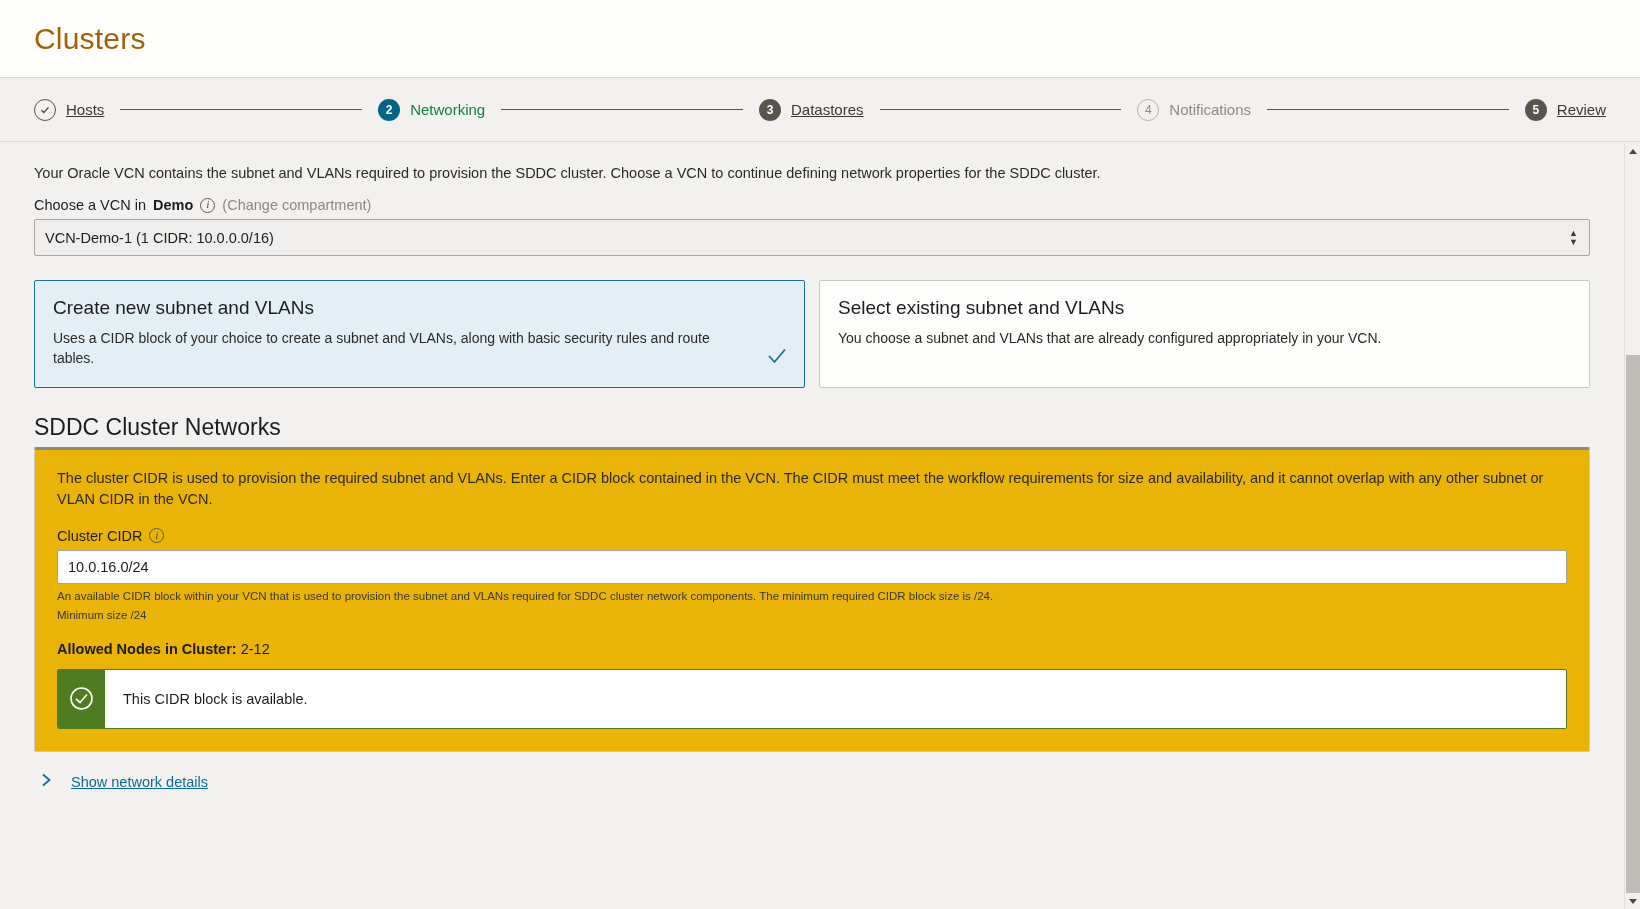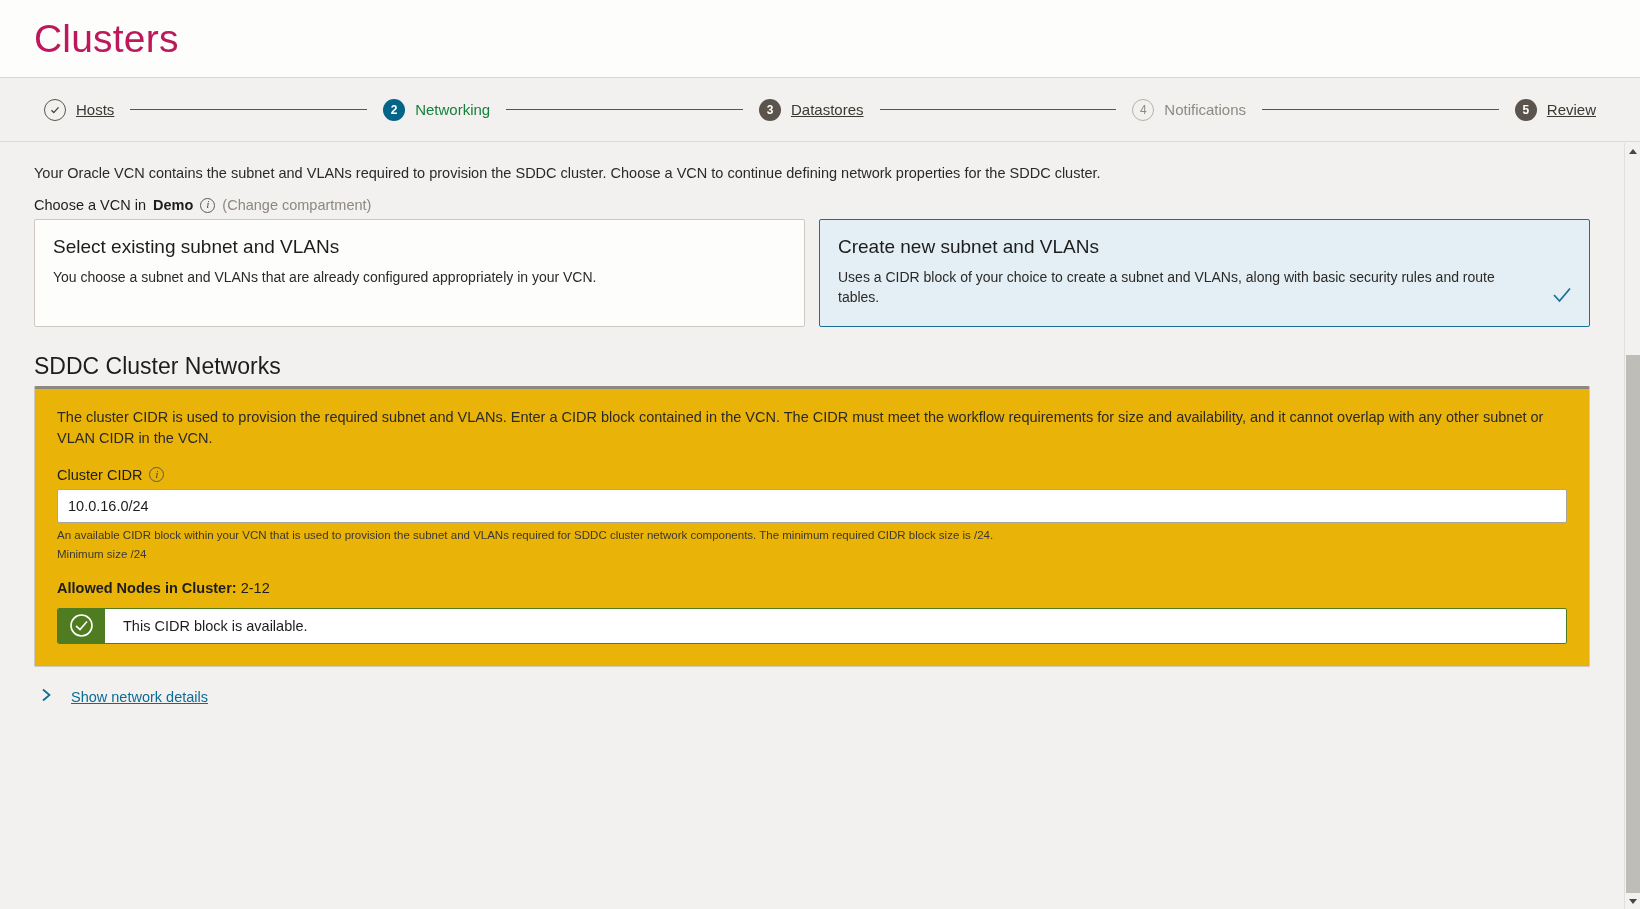--- a/index.html
+++ b/index.html
@@ -14,29 +14,29 @@
   }
 
   
   .page-header{
     height:78px;
     background:#fdfdfc;
     border-bottom:1px solid #d8d6d2;
     display:flex; align-items:center;
     padding:0 34px;
   }
-  .page-title{ font-size:39px; font-weight:400; color:#be185d; letter-spacing:.2px; }
+  .page-title{ font-size:30px; font-weight:400; color:#a16207; letter-spacing:.2px; }
 
   
   .stepper{
     height:64px;
     background:#f2f1ef;
     border-bottom:1px solid #dcdad6;
     display:flex; align-items:center;
-    padding:0 44px;
+    padding:0 34px;
   }
   .step{ display:flex; align-items:center; gap:10px; flex:0 0 auto; }
   .step-badge{
     width:22px;height:22px;border-radius:50%;
     display:flex;align-items:center;justify-content:center;
     font-size:12px;font-weight:700;color:#fff;flex:0 0 auto;
   }
   .badge-done{ background:transparent;border:1.5px solid #5a544c; color:#4a453e; }
   .badge-done svg{ display:block; }
   .badge-current{ background:#026486; }
@@ -124,21 +124,21 @@
     padding:0 10px;
   }
   .help{ font-size:11.5px; color:#3c3832; margin-top:6px; }
   .help2{ font-size:11.5px; color:#3c3832; margin-top:7px; }
   .allowed{ font-size:14.5px; margin:20px 0 12px 0; }
   .allowed b{ font-weight:700; }
 
   .alert{
     display:flex; align-items:stretch;
     border:1px solid #4f7c21; border-radius:2px; background:#fff;
-    height:36px; overflow:hidden;
+    height:60px; overflow:hidden;
   }
   .alert-icon{
     width:47px; background:#4f7c21;
     display:flex; align-items:center; justify-content:center; flex:0 0 auto;
   }
   .alert-text{ display:flex; align-items:center; padding-left:18px; font-size:14.5px; color:#1d1d1d; }
 
   .show-details{ display:flex; align-items:center; gap:18px; padding-left:6px; }
   .chev{ color:#0b6c94; }
   .show-link{ color:#0b6c94; text-decoration:underline; font-size:14.5px; cursor:pointer; }
@@ -208,35 +208,44 @@
 
   <p class="sec-desc">Your Oracle VCN contains the subnet and VLANs required to provision the SDDC cluster. Choose a VCN to continue defining network properties for the SDDC cluster.</p>
 
   <div class="field-label-row">
     <span>Choose a VCN in</span>
     <b>Demo</b>
     <span class="info-icon">i</span>
     <span class="muted-paren">(Change compartment)</span>
   </div>
 
+  <div class="select-wrap">
+    <select class="vcn-select">
+      <option>VCN-Demo-1 (1 CIDR: 10.0.0.0/16)</option>
+    </select>
+    <span class="select-spin">
+      <span>▲</span>
+        <span>▼</span>
+    </span>
+  </div>
 
   <div class="cards">
-    <div class="card">
-      <div class="card-title">Select existing subnet and VLANs</div>
-      <div class="card-desc">You choose a subnet and VLANs that are already configured appropriately in your VCN.</div>
-    </div>
     <div class="card selected">
       <div class="card-title">Create new subnet and VLANs</div>
       <div class="card-desc">Uses a CIDR block of your choice to create a subnet and VLANs, along with basic security rules and route tables.</div>
       <span class="card-check">
         <svg width="22" height="22" viewBox="0 0 22 22">
             <polyline points="3,11 8.5,17 19,4.5" fill="none" stroke="#1a7196" stroke-width="1.8"></polyline>
           </svg>
       </span>
     </div>
+    <div class="card">
+      <div class="card-title">Select existing subnet and VLANs</div>
+      <div class="card-desc">You choose a subnet and VLANs that are already configured appropriately in your VCN.</div>
+    </div>
   </div>
 
   <h2 class="sec-title">SDDC Cluster Networks</h2>
 
   <div class="panel">
     <p class="panel-desc">The cluster CIDR is used to provision the required subnet and VLANs. Enter a CIDR block contained in the VCN. The CIDR must meet the workflow requirements for size and availability, and it cannot overlap with any other subnet or VLAN CIDR in the VCN.</p>
 
     <div class="cidr-label">
       <span>Cluster CIDR</span>
       <span class="info-icon">i</span>

